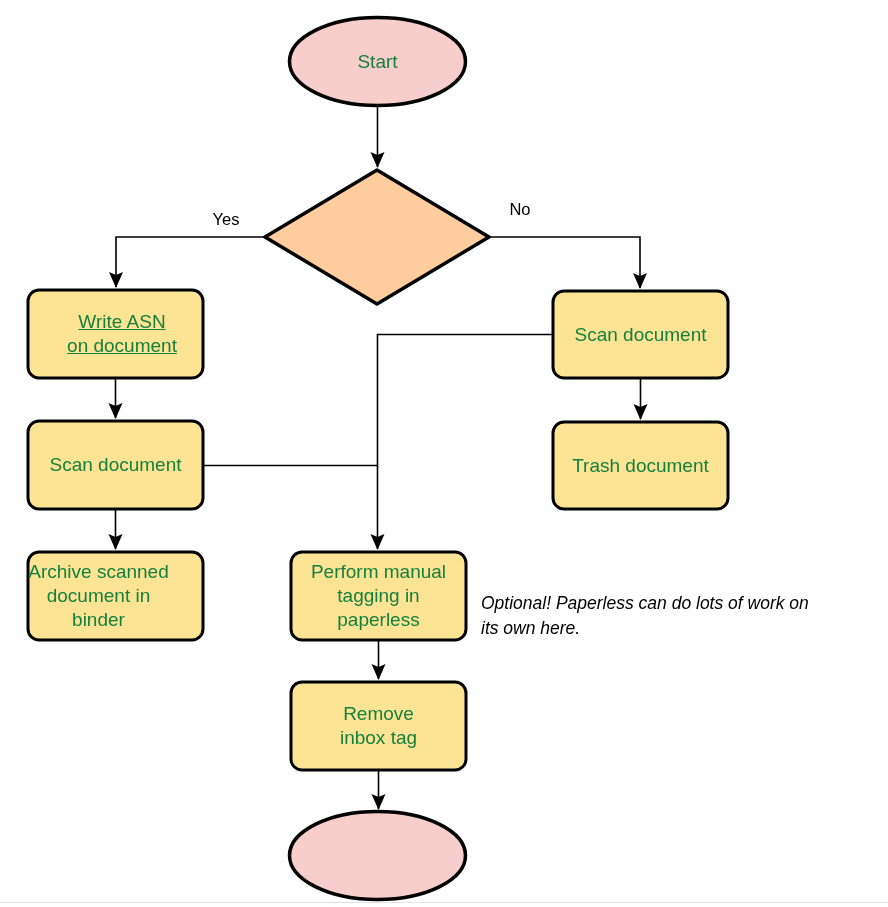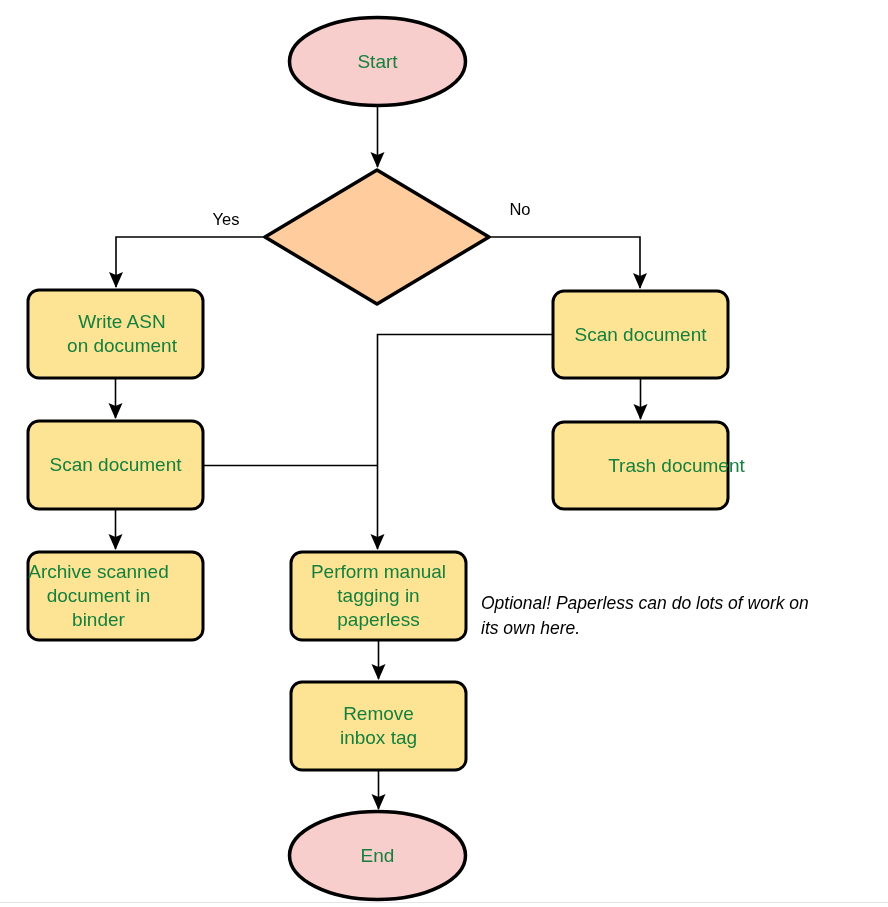--- a/index.html
+++ b/index.html
@@ -39,25 +39,25 @@
     width: 410px;
     font-size: 17.5px;
     font-style: italic;
     line-height: 25px;
     color: #000000;
     white-space: pre-line;
   }
   
   .lbl-start    { left: 290px; top:  18px; width: 175px; height: 88px; }
   .lbl-decision { left: 277px; top: 192px; width: 200px; height: 90px; }
-  .lbl-write    { left:  28px; top: 290px; width: 188px; height: 88px; }
+  .lbl-write    { left:  28px; top: 290px; width: 188px; height: 88px; text-decoration: underline; }
   .lbl-scanl    { left:  28px; top: 421px; width: 175px; height: 88px; }
   .lbl-archive  { left:  28px; top: 552px; width: 141px; height: 88px; }
   .lbl-scanr    { left: 553px; top: 291px; width: 175px; height: 87px; }
-  .lbl-trash    { left: 553px; top: 422px; width: 175px; height: 87px; padding-left: 36px; }
+  .lbl-trash    { left: 553px; top: 422px; width: 175px; height: 87px; }
   .lbl-tagging  { left: 291px; top: 552px; width: 175px; height: 88px; }
   .lbl-remove   { left: 291px; top: 682px; width: 175px; height: 88px; }
   .lbl-end      { left: 290px; top: 812px; width: 175px; height: 88px; }
   .lbl-yes      { left: 204px; top: 210px; }
   .lbl-no       { left: 498px; top: 200px; }
   .bottom-line {
     position: absolute;
     left: 0; top: 902px;
     width: 888px; height: 1px;
     background: #e4e4e4;
@@ -105,21 +105,20 @@
   <div class="node-label lbl-archive">Archive scanned
 document in
 binder</div>
   <div class="node-label lbl-scanr">Scan document</div>
   <div class="node-label lbl-trash">Trash document</div>
   <div class="node-label lbl-tagging">Perform manual
 tagging in
 paperless</div>
   <div class="node-label lbl-remove">Remove
 inbox tag</div>
-  <div class="node-label lbl-end">End</div>
 
   <div class="edge-label lbl-yes">Yes</div>
   <div class="edge-label lbl-no">No</div>
 
   <div class="annotation">Optional! Paperless can do lots of work on
 its own here.</div>
 
   <div class="bottom-line"></div>
 </div>
 

